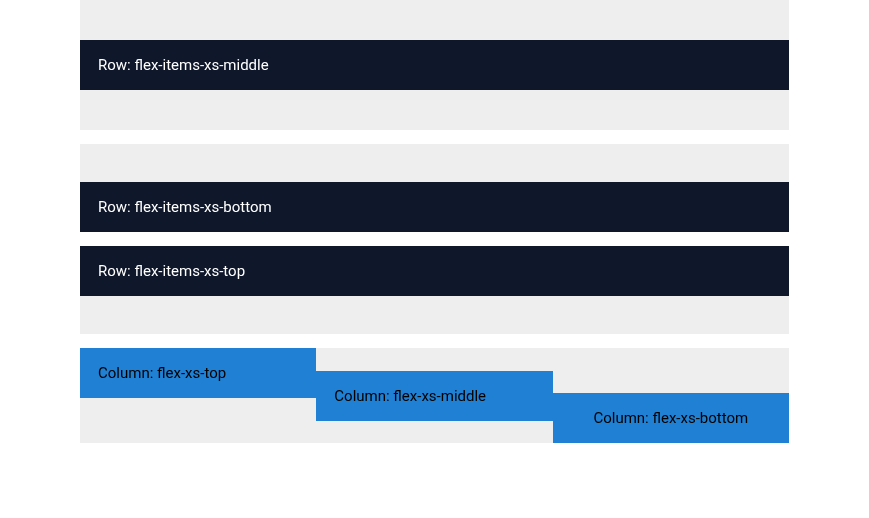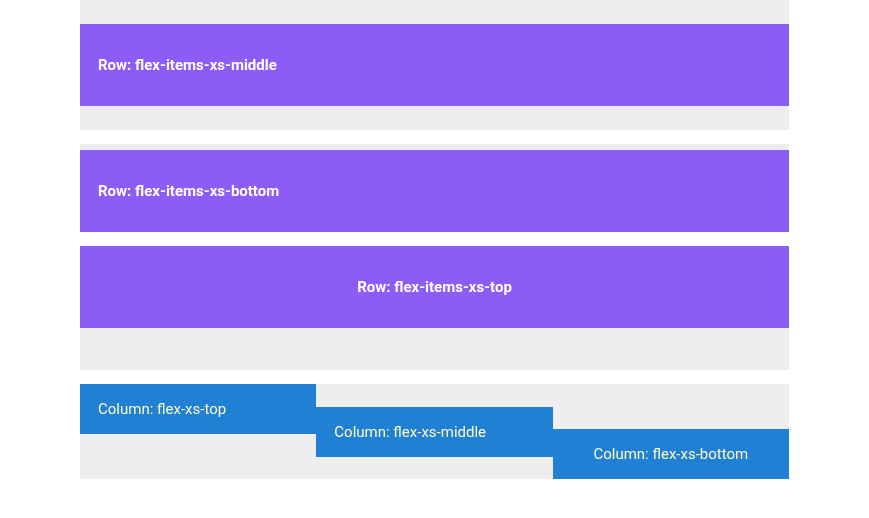--- a/index.html
+++ b/index.html
@@ -21,39 +21,37 @@
     }
     .row-container.middle-wrap {
       height: 130px;
       justify-content: center;
     }
     .row-container.bottom-wrap {
       height: 88px;
       justify-content: flex-end;
     }
     .row-container.top-wrap {
-      height: 124px;
+      height: 88px;
       justify-content: flex-start;
-      text-align: center;
     }
     .blue-row {
-      background: #8b5cf6;
+      background: #0f172a;
       color: #fff;
-      padding: 32px 18px;
-      font-weight: bold;
+      padding: 16px 18px;
     }
     .col-row {
       background: #eee;
       display: flex;
       height: 95px;
       margin-bottom: 14px;
     }
     .blue-col {
       background: #1f80d4;
-      color: #fef9c3;
+      color: #000000;
       padding: 16px 18px;
       flex: 1;
     }
     .col-top {
       align-self: flex-start;
     }
     .col-middle {
       align-self: center;
     }
     .col-bottom {

